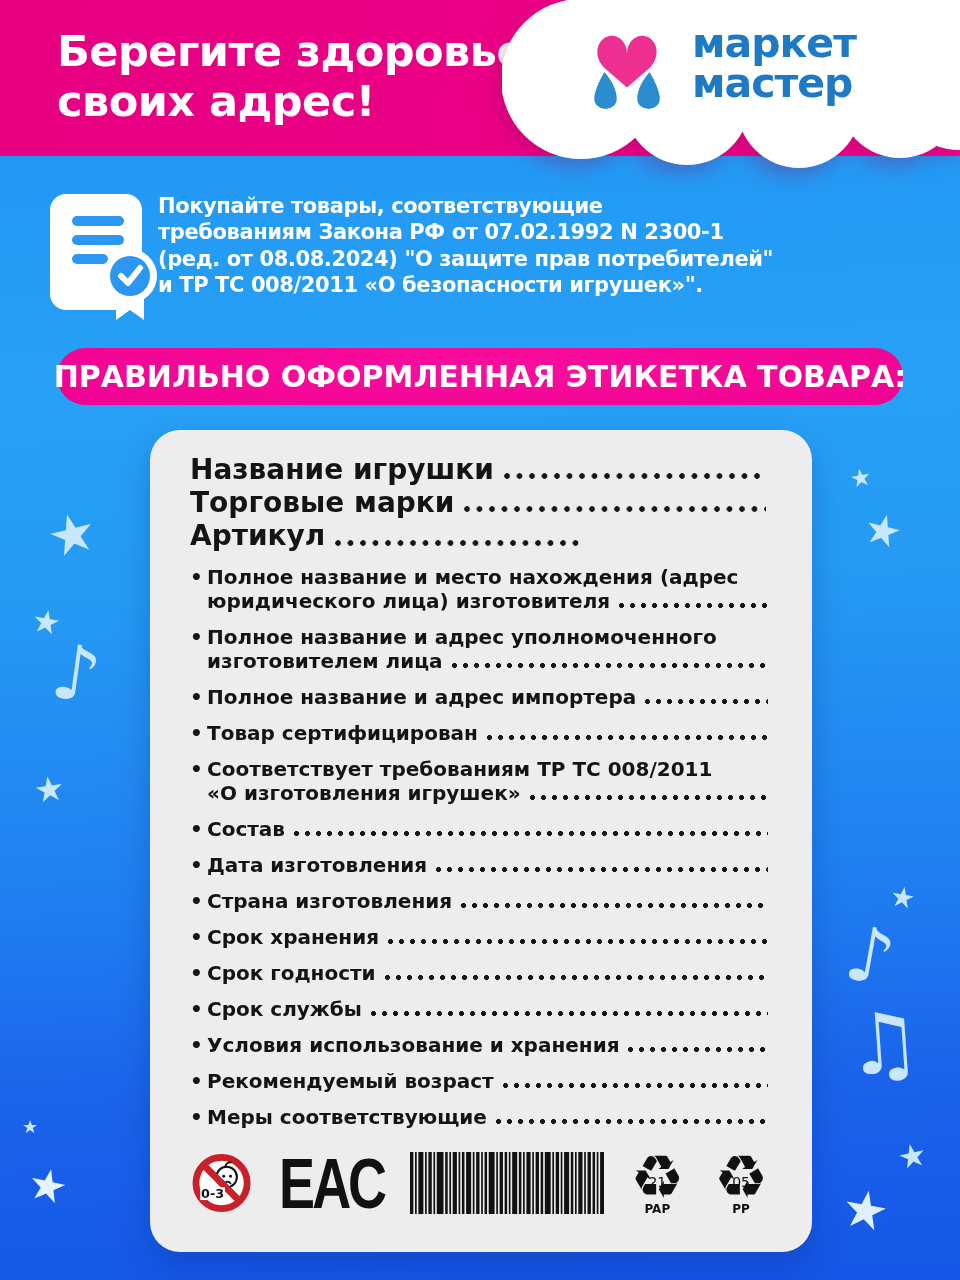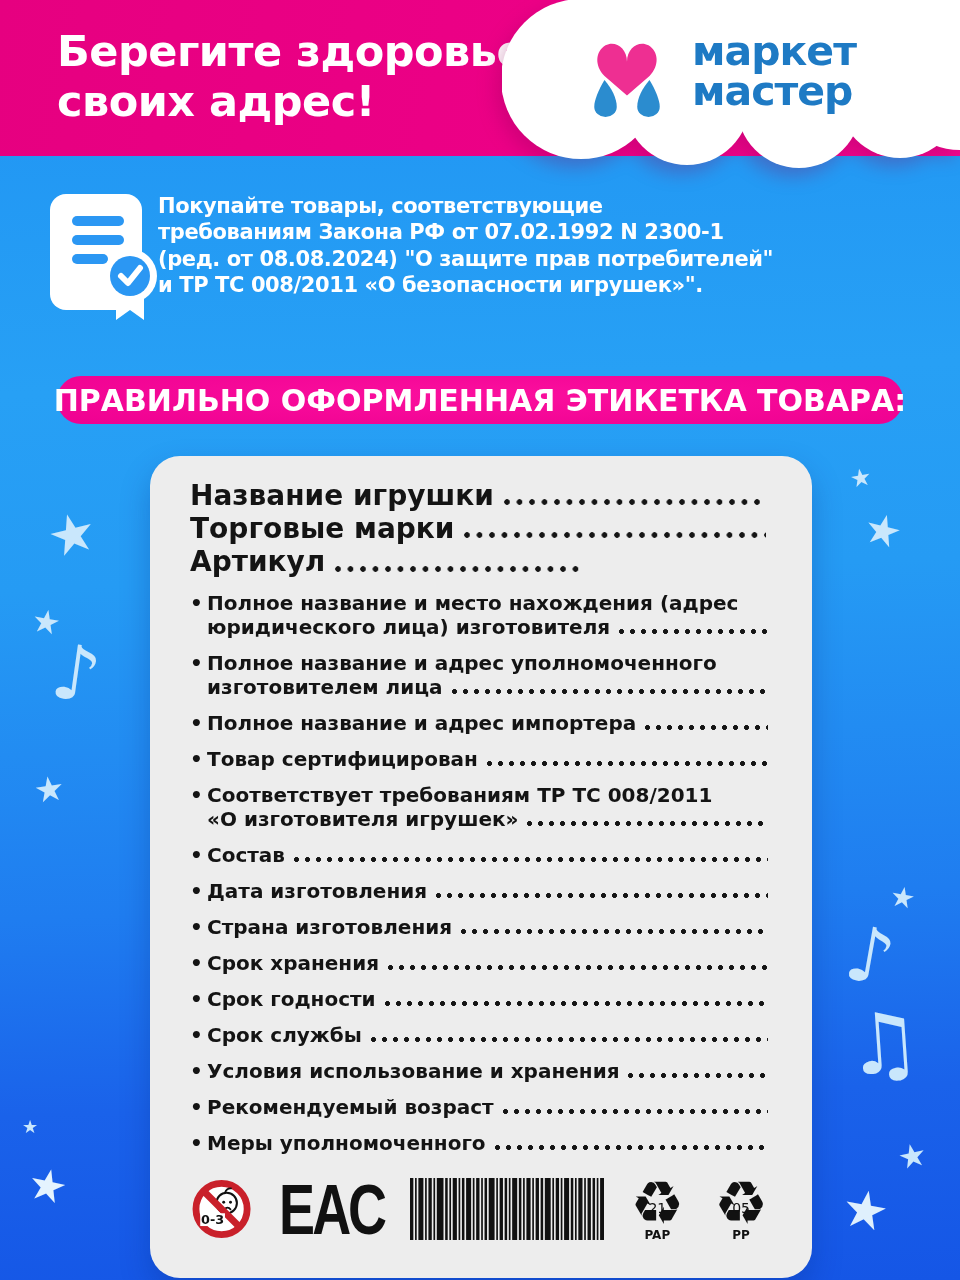--- a/index.html
+++ b/index.html
@@ -9,36 +9,36 @@
          background:linear-gradient(178deg,#1f93f3 0%,#27a0f5 30%,#259bf4 45%,#1f7df0 70%,#1a62ea 85%,#1556e6 100%);}
 
   
   .top-band{position:absolute;left:0;top:0;width:960px;height:156px;
             background:linear-gradient(100deg,#e60080 0%,#ec0086 55%,#f1078e 100%);}
   .headline{position:absolute;left:57px;top:26px;color:#fff;font-size:43px;line-height:1.17;letter-spacing:-.5px;}
 
   
   .cloud{position:absolute;right:0;top:0;width:458px;height:172px;
          filter:drop-shadow(-6px 8px 9px rgba(140,0,85,.28));}
-  .logo{position:absolute;left:582px;top:31px;display:flex;align-items:flex-start;gap:20px;}
+  .logo{position:absolute;left:582px;top:23px;display:flex;align-items:flex-start;gap:20px;}
   .logo-word{color:#1e7ac4;font-size:41px;line-height:.98;letter-spacing:-1px;}
 
   
   .intro-icon{position:absolute;left:44px;top:190px;}
   .intro-text{position:absolute;left:158px;top:193px;width:748px;color:#fff;
               font-size:21px;line-height:1.25;letter-spacing:-.4px;}
 
   
-  .section-banner{position:absolute;left:57px;top:348px;width:846px;height:48px;border-radius:32px;
+  .section-banner{position:absolute;left:57px;top:348px;width:846px;height:57px;border-radius:32px;
                   background:radial-gradient(130% 170% at 50% 40%,#fb0f9e 0%,#ee0090 55%,#dc0081 100%);
                   display:flex;align-items:center;justify-content:center;
-                  color:#fff;font-size:30px;letter-spacing:0;white-space:nowrap;margin-top:28px;}
-
-  
-  .card{position:absolute;left:150px;top:456px;width:662px;height:822px;border-radius:30px;
+                  color:#fff;font-size:30px;letter-spacing:0;white-space:nowrap;}
+
+  
+  .card{position:absolute;left:150px;top:430px;width:662px;height:822px;border-radius:30px;
         background:#ededed;box-shadow:0 14px 30px rgba(8,40,130,.28);
         box-sizing:border-box;padding:24px 44px 20px 40px;color:#141414;}
   .field-row{display:flex;align-items:flex-end;font-size:28px;line-height:1.15;margin-bottom:1px;}
   .field-row .fl{white-space:nowrap;}
   .leader{flex:1;height:8px;margin:0 2px 6px 9px;background-repeat:repeat-x;
           background-image:radial-gradient(circle at 4px 4px,#151515 2.5px,transparent 3.1px);
           background-size:12.5px 8px;}
   .leader.short{flex:0 0 248px;}
   ul.items{list-style:none;margin:12px 0 0 0;padding:0;font-size:20px;line-height:1.2;}
   ul.items li{display:flex;margin-bottom:12px;}
@@ -176,21 +176,21 @@
         <span class="leader"></span>
       </div>
     </div>
   </li>
 
   <li>
     <span class="marker">•</span>
     <div class="content">
       <div class="l1">Соответствует требованиям ТР ТС 008/2011</div>
       <div class="tail">
-        <span class="l2">«О изготовителя игрушек»</span>
+        <span class="l2">«О изготовления игрушек»</span>
         <span class="leader"></span>
       </div>
     </div>
   </li>
 
   <li>
     <span class="marker">•</span>
     <div class="content">
 
       <div class="tail">
@@ -275,21 +275,21 @@
         <span class="leader"></span>
       </div>
     </div>
   </li>
 
   <li>
     <span class="marker">•</span>
     <div class="content">
 
       <div class="tail">
-        <span class="l2">Меры уполномоченного</span>
+        <span class="l2">Меры соответствующие</span>
         <span class="leader"></span>
       </div>
     </div>
   </li>
 </ul>
 
     <div class="marks">
       <svg width="76" height="76" viewBox="0 0 74 74" aria-hidden="true">
         <circle cx="37" cy="37" r="30" fill="#fff" stroke="#c9202a" stroke-width="8"></circle>
         <circle cx="43" cy="30" r="12" fill="#fff" stroke="#111" stroke-width="2.4"></circle>

